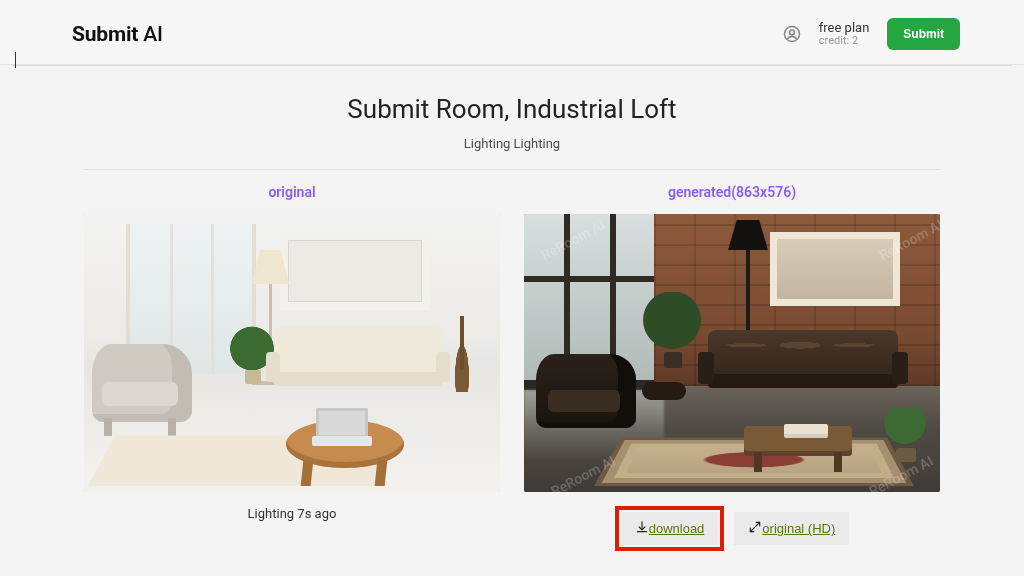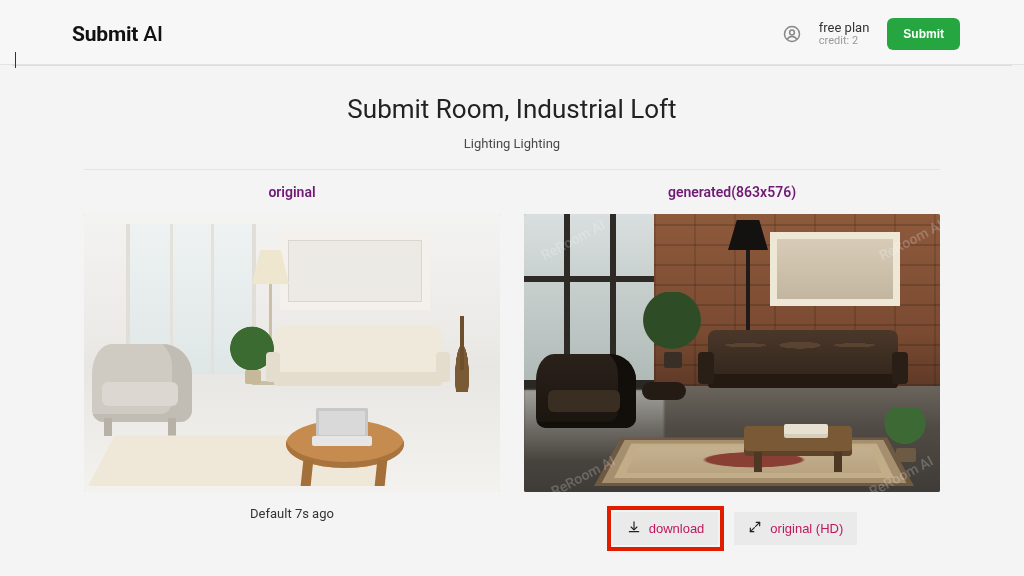--- a/index.html
+++ b/index.html
@@ -100,21 +100,21 @@
   }
   .col {
     flex: 1;
     display: flex;
     flex-direction: column;
   }
   .col-label {
     text-align: center;
     font-size: 14px;
     font-weight: 600;
-    color: #701a75;
+    color: #8b5cf6;
     margin-bottom: 14px;
   }
 
   .imgbox {
     width: 416px;
     height: 278px;
     border-radius: 2px;
     overflow: hidden;
     position: relative;
     background: #ccc;
@@ -129,27 +129,27 @@
     margin-top: 14px;
     font-size: 13px;
     color: #333;
   }
   .caption-row.left { justify-content: center; }
   .caption-row.right { justify-content: center; }
 
   .action-btn {
     display: inline-flex;
     align-items: center;
-    gap: 8px;
     background: #eaeaea;
     border: none;
     padding: 8px 14px;
     font-size: 13px;
-    color: #be185d;
+    color: #4d7c0f;
     cursor: pointer;
+    text-decoration: underline;
   }
   .action-btn svg { width: 14px; height: 14px; }
 
   .highlight-box {
     border: 4px solid #e11d00;
     padding: 2px;
     display: inline-flex;
   }
   .highlight-box .action-btn { margin: 0; }
 
@@ -417,21 +417,21 @@
           <div class="plant"></div>
           <div class="sofa"></div>
           <div class="guitar"></div>
           <div class="armchair"></div>
           <div class="rug"></div>
           <div class="coffee-table"></div>
           <div class="laptop"></div>
         </div>
       </div>
       <div class="caption-row left">
-        <span>Default 7s ago</span>
+        <span>Lighting 7s ago</span>
       </div>
     </div>
 
     <div class="col">
       <div class="col-label">generated(863x576)</div>
       <div class="imgbox">
         <div class="scene gen">
           <div class="floor"></div>
           <div class="brick"></div>
           <div class="window"></div>

